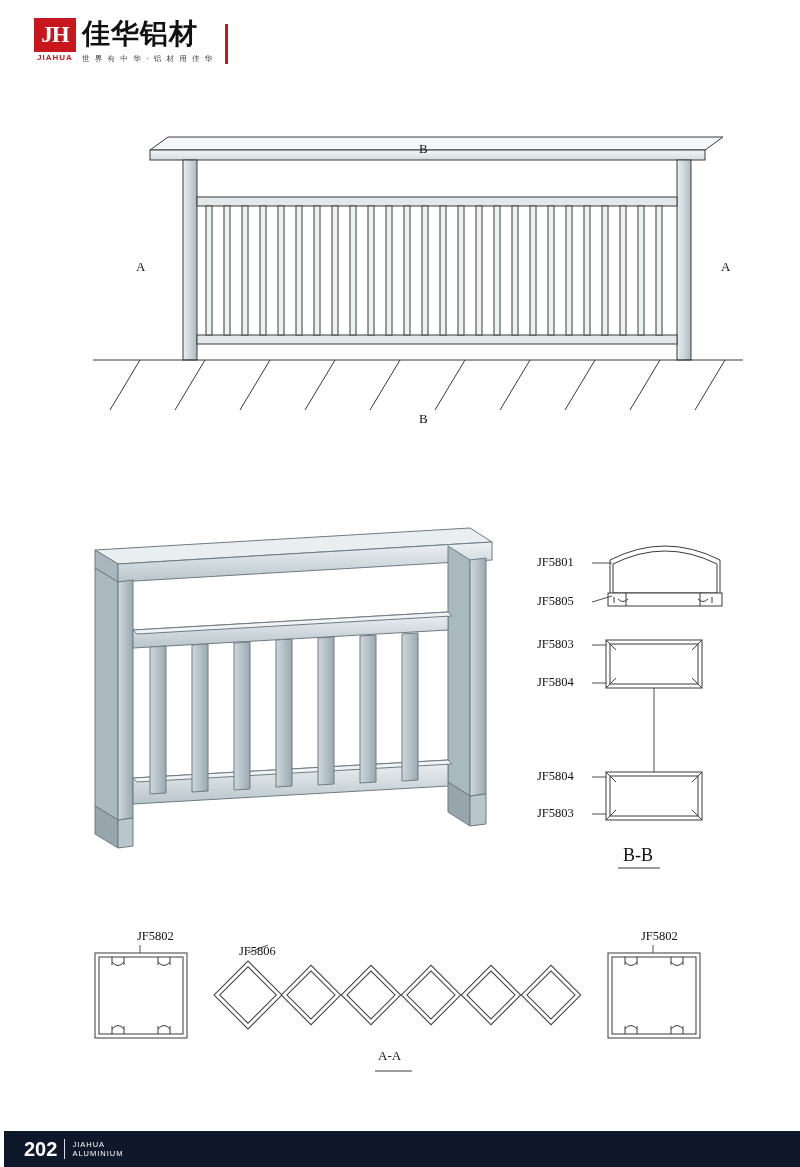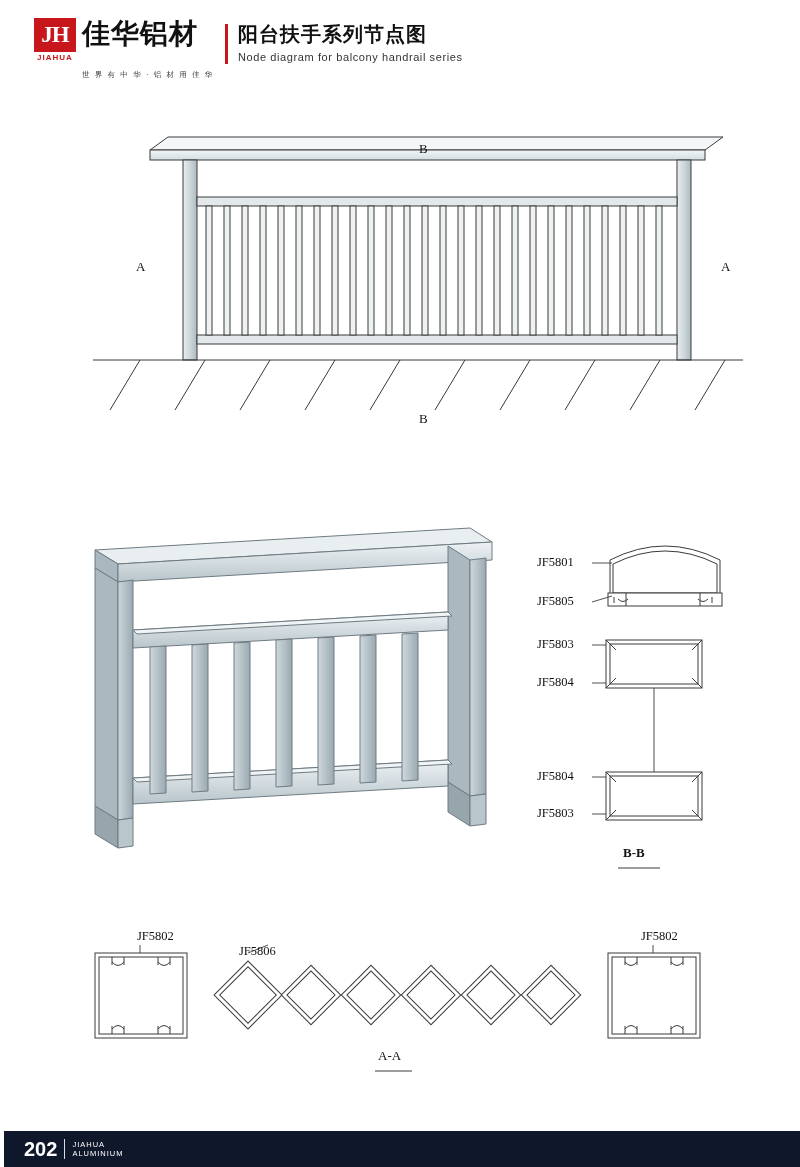--- a/index.html
+++ b/index.html
@@ -69,21 +69,21 @@
     font-weight: bold;
     font-family: "DejaVu Sans", sans-serif;
     color: #111;
     letter-spacing: 1px;
     line-height: 30px;
   }
   .logo-sub {
     font-size: 7.5px;
     color: #444;
     letter-spacing: 1.6px;
-    margin-top: 21px;
+    margin-top: 5px;
   }
   .header-divider {
     position: absolute;
     left: 213px; top: 24px;
     width: 3px; height: 40px;
     background: #c8161d;
   }
   .title-block {
     position: absolute;
     left: 226px; top: 22px;
@@ -185,24 +185,20 @@
       <div class="mark-bottom">JIAHUA</div>
     </div>
     <div class="logo-text">
       <div class="logo-cn">佳华铝材</div>
       <div class="logo-sub">世 界 有 中 华 ·  铝 材 用 佳 华</div>
     </div>
   </div>
 
   <div class="header-divider"></div>
 
-  <div class="title-block">
-    <div class="title-cn">阳台扶手系列节点图</div>
-    <div class="title-en">Node  diagram  for  balcony  handrail  series</div>
-  </div>
 </div>
 
 <div class="fig-top">
   <svg width="800" height="330" viewBox="0 0 800 330">
     <defs>
       <linearGradient id="gTop" x1="0" y1="0" x2="0" y2="1">
         <stop offset="0" stop-color="#f2f5f6"></stop>
         <stop offset="1" stop-color="#d4dde1"></stop>
       </linearGradient>
       <linearGradient id="gPost" x1="0" y1="0" x2="1" y2="0">
@@ -381,21 +377,21 @@
 
     <line x1="618" y1="368" x2="660" y2="368" stroke="#3a3a3a" stroke-width="1"></line>
   </svg>
 
   <div class="callout-label" style="left:537px; top:55px;">JF5801</div>
   <div class="callout-label" style="left:537px; top:94px;">JF5805</div>
   <div class="callout-label" style="left:537px; top:137px;">JF5803</div>
   <div class="callout-label" style="left:537px; top:175px;">JF5804</div>
   <div class="callout-label" style="left:537px; top:269px;">JF5804</div>
   <div class="callout-label" style="left:537px; top:306px;">JF5803</div>
-  <div class="callout-label" style="left:623px; top:345px; font-size:13px;font-weight:bold;">B-B</div>
+  <div class="callout-label" style="left:623px; top:345px; font-size:18px;">B-B</div>
 </div>
 
 <div class="fig-bot">
   <svg width="800" height="190" viewBox="0 0 800 190">
 
     <g stroke="#3a3a3a" stroke-width="1" fill="#ffffff">
       <rect x="95" y="48" width="92" height="85"></rect>
       <rect x="99" y="52" width="84" height="77" fill="none"></rect>
       <path d="M112,52 l0,8 M124,52 l0,8 M158,52 l0,8 M170,52 l0,8" fill="none"></path>
       <path d="M112,57 q6,7 12,0 M158,57 q6,7 12,0" fill="none"></path>

